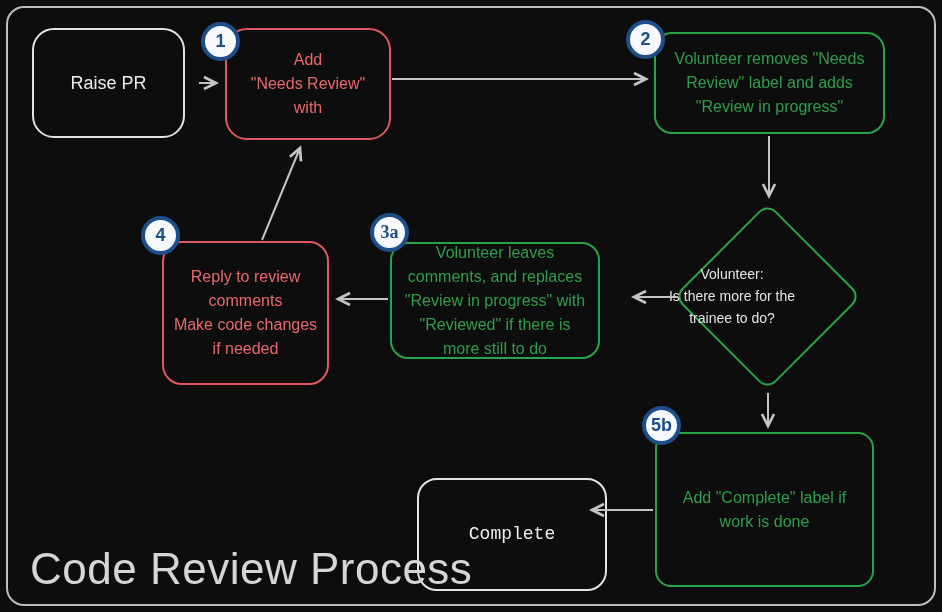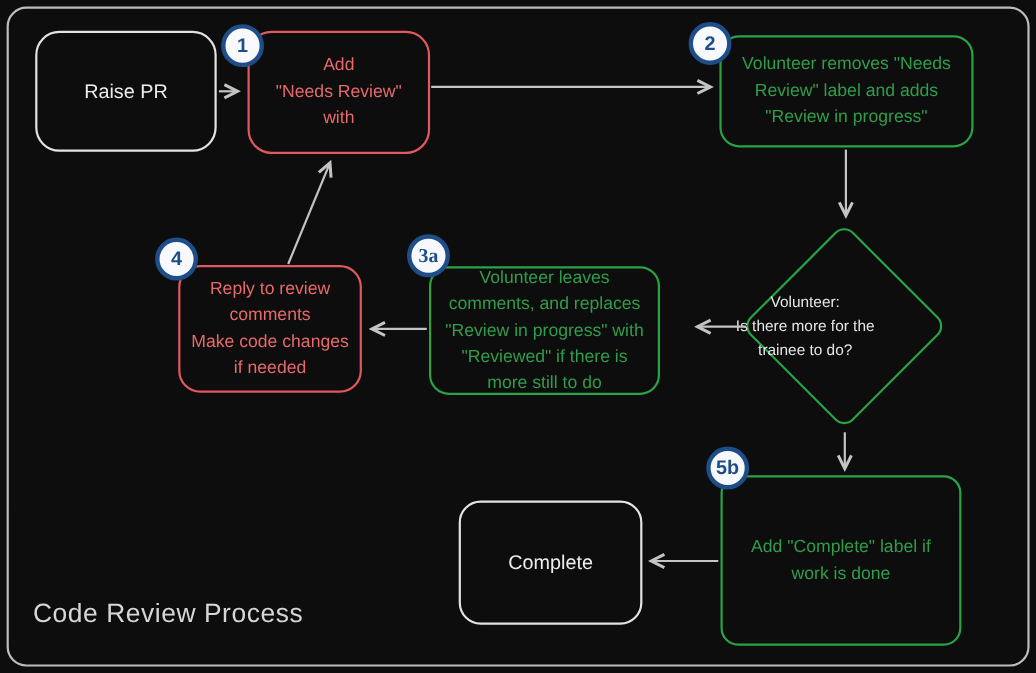--- a/index.html
+++ b/index.html
@@ -12,27 +12,27 @@
     border:2px solid #bdbdbd;border-radius:18px;pointer-events:none;
   }
   .node{
     position:absolute;display:flex;align-items:center;justify-content:center;
     text-align:center;box-sizing:border-box;white-space:pre-line;
     font-size:16px;line-height:1.5;background:#0d0d0d;
   }
   .neutral{border:2px solid #e3e3e3;color:#ededed;border-radius:22px;font-size:18px;}
   .red{border:2px solid #e0595e;color:#e8696b;border-radius:20px;}
   .green{border:2px solid #28a346;color:#2f9e4a;border-radius:18px;}
-  .raise-pr{left:32px;top:28px;width:165px;height:110px;}
+  .raise-pr{left:32px;top:28px;width:153px;height:110px;}
   .box1{left:225px;top:28px;width:166px;height:112px;border-radius:22px;}
   .box2{left:654px;top:32px;width:231px;height:102px;padding:6px 10px;}
   .box3a{left:390px;top:242px;width:210px;height:117px;padding:6px 8px;text-align:center;}
-  .box4{left:162px;top:241px;width:167px;height:116px;padding:4px 8px;}
+  .box4{left:162px;top:241px;width:167px;height:144px;padding:4px 8px;}
   .box3b{left:655px;top:432px;width:219px;height:155px;padding:6px 14px;border-radius:16px;}
-  .complete{left:417px;top:455px;width:167px;height:113px;border-radius:20px;}
+  .complete{left:417px;top:478px;width:190px;height:113px;border-radius:20px;font-family:Liberation Mono, monospace;}
   .diamond-shape{
     position:absolute;left:701px;top:230px;width:133px;height:133px;
     border:2px solid #28a346;border-radius:12px;transform:rotate(45deg);
     background:#0d0d0d;box-sizing:border-box;
   }
   .diamond-label{
     position:absolute;left:652px;top:250px;width:160px;height:94px;
     display:flex;align-items:center;justify-content:center;text-align:center;
     color:#e5e5e5;font-size:14px;line-height:1.55;white-space:pre-line;
   }
@@ -41,21 +41,21 @@
     background:#f7f9fc;border:4px solid #1d4e89;box-sizing:border-box;
     display:flex;align-items:center;justify-content:center;
     color:#1d4e89;font-size:18px;font-weight:bold;z-index:5;
   }
   .b1{left:201px;top:22px;}
   .b2{left:626px;top:20px;}
   .b3a{left:370px;top:213px;font-family:Liberation Serif, serif;}
   .b4{left:141px;top:216px;}
   .b3b{left:642px;top:406px;}
   .title{
-    position:absolute;left:30px;top:544px;color:#d6d6d6;font-size:24px;
+    position:absolute;left:30px;top:544px;color:#d6d6d6;font-size:44px;
     letter-spacing:0.5px;
   }
   svg.arrows{position:absolute;left:0;top:0;z-index:2;}
 </style>
 </head>
 <body>
 
 <div class="canvas">
 
   <div class="frame"></div>

